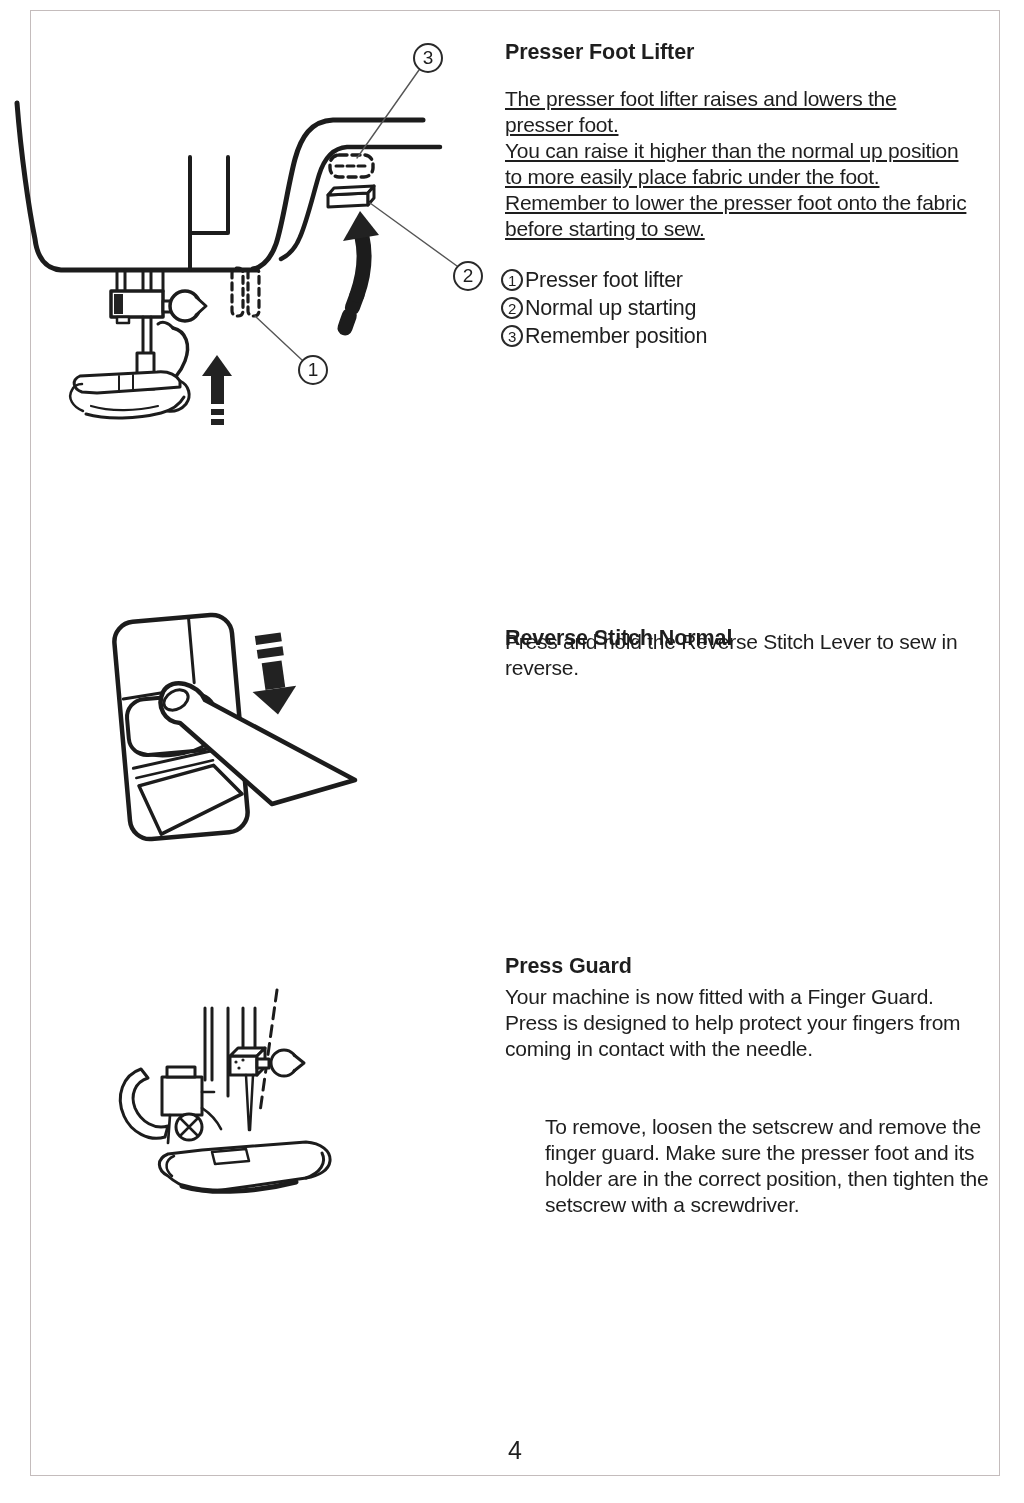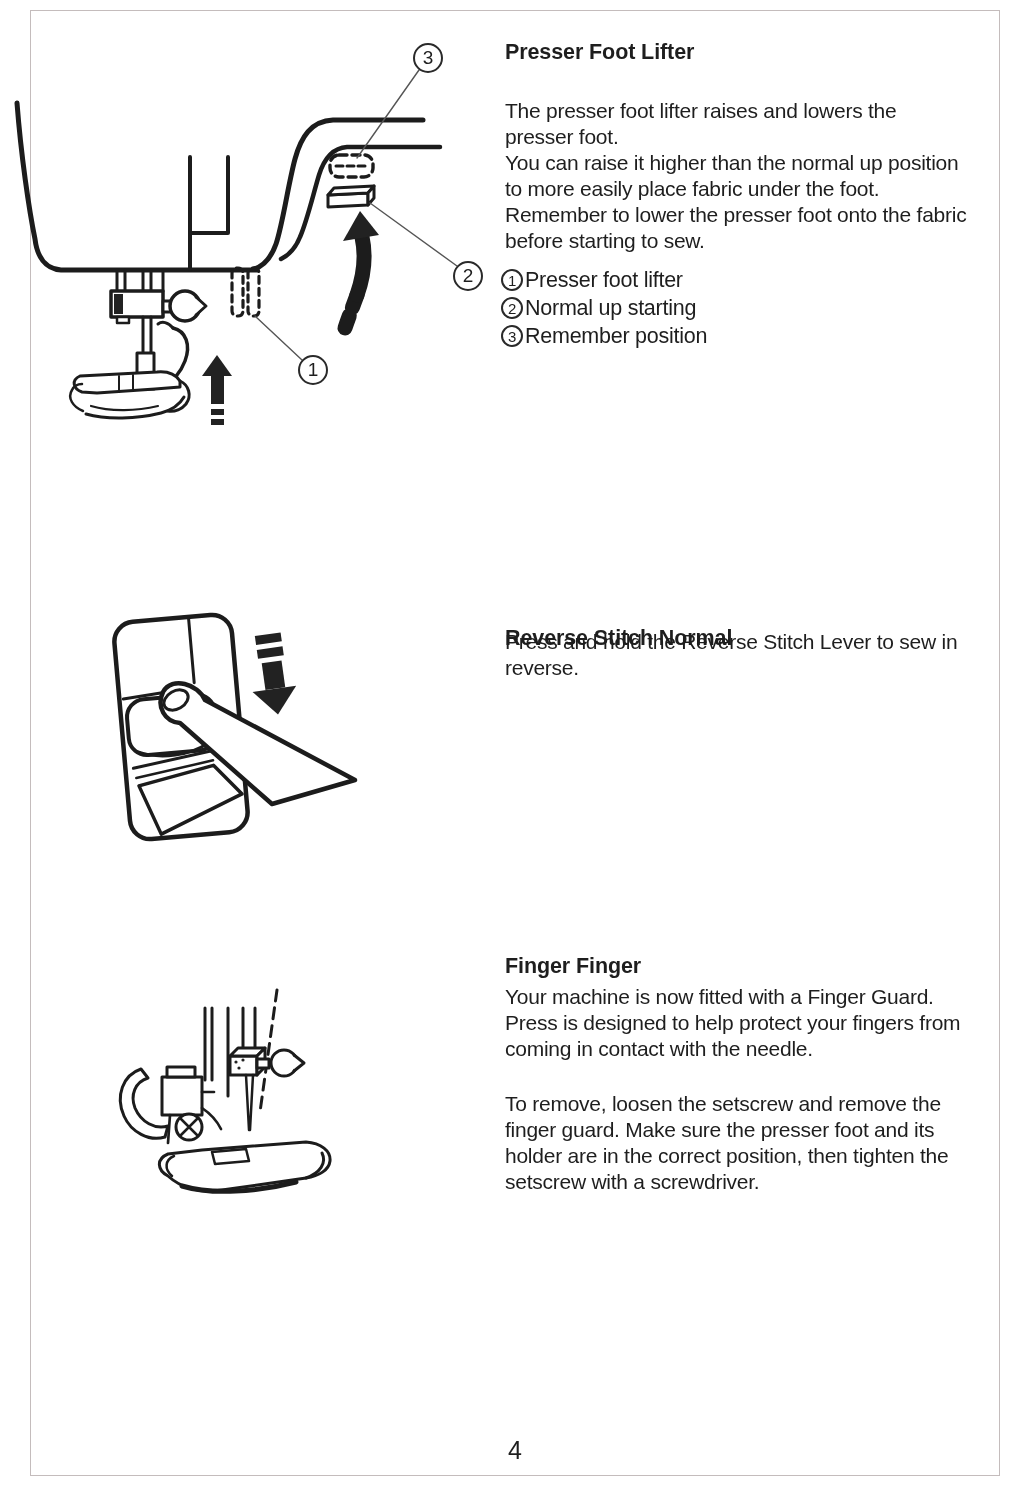--- a/index.html
+++ b/index.html
@@ -174,21 +174,21 @@
     <path class="fillw" d="M58,196 C47,190 46,179 58,174 L92,170 L196,162 C211,163 221,171 220,181 C219,190 209,196 196,198 L112,210 C89,214 70,207 58,196 Z" stroke-width="3"></path>
     <path d="M196,198 C210,193 217,183 212,173" stroke-width="3"></path>
     <path class="fillw" d="M102,172 L136,169 L139,181 L105,184 Z" stroke-width="2.5"></path>
     <path d="M62,196 C54,189 55,180 64,176" stroke-width="2.5"></path>
     <path d="M72,206 C102,215 147,212 186,202" stroke-width="5"></path>
   </g>
 </svg>
 
 <div class="heading" style="top:40px;">Presser Foot Lifter</div>
 
-<div class="body-text" style="top:98px;">The presser foot lifter raises and lowers the
+<div class="body-text" style="top:86px;text-decoration:underline;">The presser foot lifter raises and lowers the
 presser foot.
 You can raise it higher than the normal up position
 to more easily place fabric under the foot.
 Remember to lower the presser foot onto the fabric
 before starting to sew.</div>
 
 <div class="callout-list">
   <div class="callout-row">
     <span class="ccircle">1</span>
       <span>Presser foot lifter</span>
@@ -201,24 +201,24 @@
     <span class="ccircle">3</span>
       <span>Remember position</span>
   </div>
 </div>
 
 <div class="heading" style="top:626px;">Reverse Stitch Normal</div>
 
 <div class="body-text" style="top:629px;">Press and hold the Reverse Stitch Lever to sew in
 reverse.</div>
 
-<div class="heading" style="top:954px;">Finger Finger</div>
+<div class="heading" style="top:954px;">Press Guard</div>
 
 <div class="body-text" style="top:984px;">Your machine is now fitted with a Finger Guard.
 Press is designed to help protect your fingers from
 coming in contact with the needle.</div>
 
-<div class="body-text" style="top:1091px;">To remove, loosen the setscrew and remove the
+<div class="body-text" style="top:1114px;margin-left:40px;">To remove, loosen the setscrew and remove the
 finger guard. Make sure the presser foot and its
 holder are in the correct position, then tighten the
 setscrew with a screwdriver.</div>
 
 <div class="page-number">4</div>
 
 </body></html>

